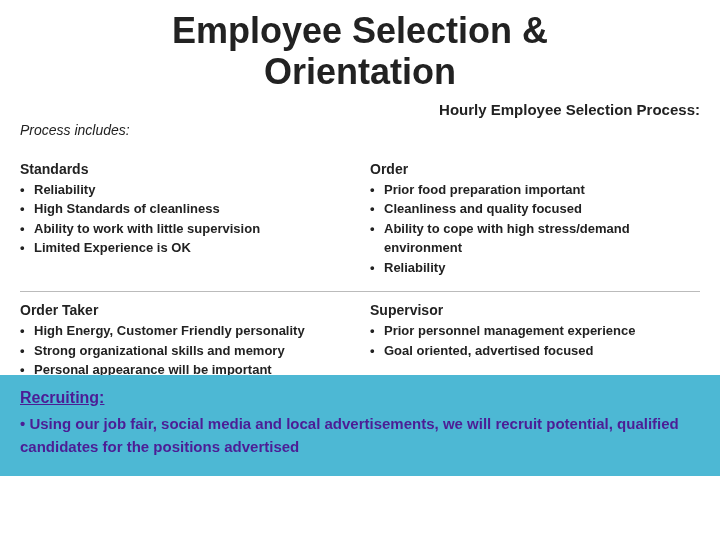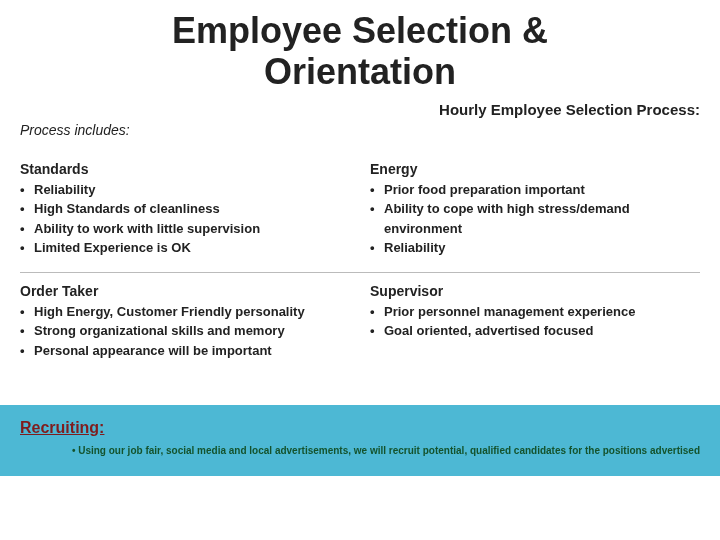--- a/index.html
+++ b/index.html
@@ -80,29 +80,28 @@
       background-color: #4db8d4;
       position: absolute;
       bottom: 0;
       left: 0;
       right: 0;
       padding: 14px 20px 18px 20px;
     }
     .recruiting-label {
       font-size: 16px;
       font-weight: bold;
-      color: #7f1d1d;
+      color: #4c1d95;
       text-decoration: underline;
       margin-bottom: 6px;
     }
     .recruiting-text {
-      font-size: 10px;
-      color: #14532d;
+      font-size: 15px;
+      color: #4c1d95;
       line-height: 1.5;
-      text-align: right;
     }
     .recruiting-text span {
       font-weight: bold;
     }
   </style>
 </head>
 <body>
 
 <div class="page">
 
@@ -121,23 +120,24 @@
     <div class="col">
       <div class="col-title">Standards</div>
       <ul class="bullet-list">
         <li>Reliability</li>
         <li>High Standards of cleanliness</li>
         <li>Ability to work with little supervision</li>
         <li>Limited Experience is OK</li>
       </ul>
     </div>
     <div class="col">
-      <div class="col-title">Energy</div>
+      <div class="col-title">Order</div>
       <ul class="bullet-list">
         <li>Prior food preparation important</li>
+        <li>Cleanliness and quality focused</li>
         <li>Ability to cope with high stress/demand environment</li>
         <li>Reliability</li>
       </ul>
     </div>
   </div>
 
   <hr class="divider">
 
   <div class="two-col">
     <div class="col">

